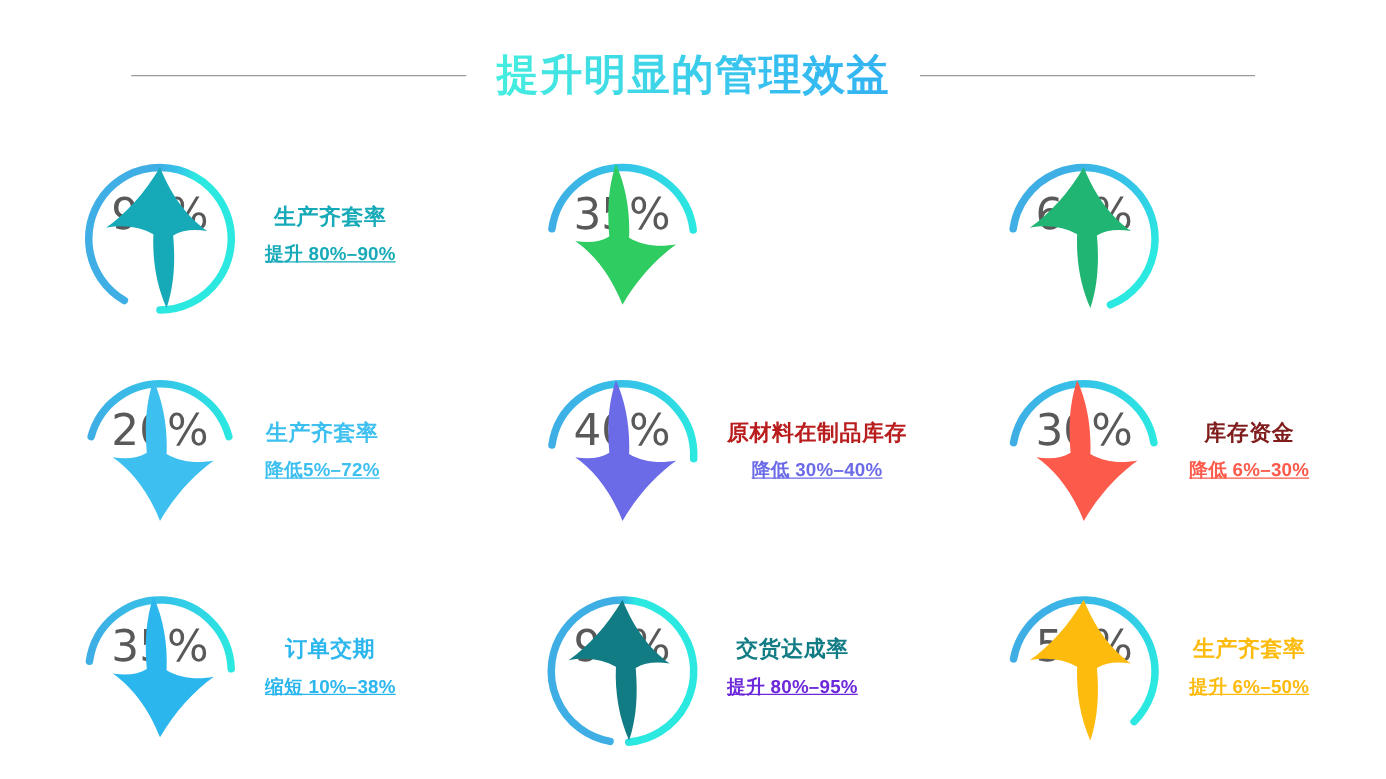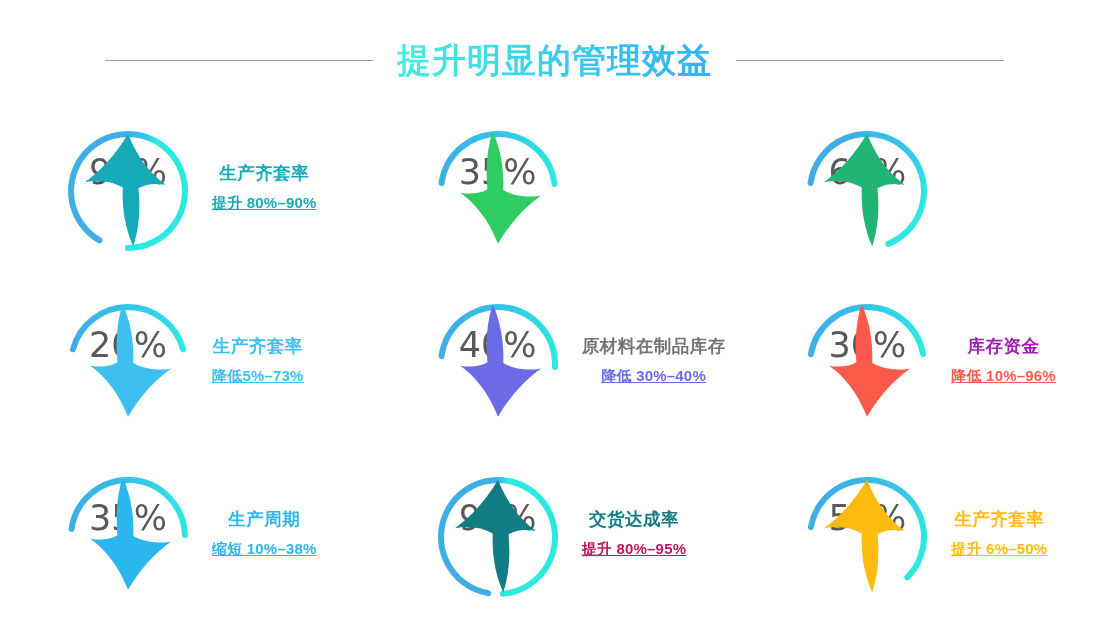--- a/index.html
+++ b/index.html
@@ -228,21 +228,21 @@
         <div class="pct">20%</div>
         <div class="arrow-wrap">
           <svg width="30" height="30" viewBox="0 0 30 30" aria-hidden="true">
             <path d="M 15 27 C 12.8 21.4 9.6 17.6 6.4 15.4 C 8.8 15.8 11.0 15.6 12.6 14.6 C 12.2 10.0 12.4 5.6 13.8 1.4 C 15.6 5.4 16.4 10.0 16.2 14.8 C 18.6 16.2 21.6 16.6 24.8 16.0 C 21.2 18.6 17.8 22.2 15 27 Z" fill="#3DC0F0"></path>
           </svg>
         </div>
       </div>
     </div>
     <div class="texts">
       <div class="metric-title" style="color:#3DC0F0">生产齐套率</div>
-      <div class="metric-sub" style="color:#3DC0F0">降低5%–73%</div>
+      <div class="metric-sub" style="color:#3DC0F0">降低5%–72%</div>
     </div>
   </div>
     <div class="cell">
     <div class="gauge">
       <svg viewBox="0 0 132 132">
         <defs>
           <linearGradient id="ringgrad4" gradientUnits="userSpaceOnUse" x1="9.6" y1="58.1" x2="122.9" y2="69.0">
             <stop offset="0%" stop-color="#3EAEE5"></stop>
             <stop offset="55%" stop-color="#34C6E8"></stop>
             <stop offset="100%" stop-color="#2BE8E0"></stop>
@@ -253,21 +253,21 @@
       <div class="gauge-center">
         <div class="pct">40%</div>
         <div class="arrow-wrap">
           <svg width="30" height="30" viewBox="0 0 30 30" aria-hidden="true">
             <path d="M 15 27 C 12.8 21.4 9.6 17.6 6.4 15.4 C 8.8 15.8 11.0 15.6 12.6 14.6 C 12.2 10.0 12.4 5.6 13.8 1.4 C 15.6 5.4 16.4 10.0 16.2 14.8 C 18.6 16.2 21.6 16.6 24.8 16.0 C 21.2 18.6 17.8 22.2 15 27 Z" fill="#6B6BE8"></path>
           </svg>
         </div>
       </div>
     </div>
     <div class="texts">
-      <div class="metric-title" style="color:#737373">原材料在制品库存</div>
+      <div class="metric-title" style="color:#b91c1c">原材料在制品库存</div>
       <div class="metric-sub" style="color:#6B6BE8">降低 30%–40%</div>
     </div>
   </div>
     <div class="cell">
     <div class="gauge">
       <svg viewBox="0 0 132 132">
         <defs>
           <linearGradient id="ringgrad5" gradientUnits="userSpaceOnUse" x1="9.9" y1="56.1" x2="122.1" y2="56.1">
             <stop offset="0%" stop-color="#3EAEE5"></stop>
             <stop offset="55%" stop-color="#34C6E8"></stop>
@@ -279,22 +279,22 @@
       <div class="gauge-center">
         <div class="pct">30%</div>
         <div class="arrow-wrap">
           <svg width="30" height="30" viewBox="0 0 30 30" aria-hidden="true">
             <path d="M 15 27 C 12.8 21.4 9.6 17.6 6.4 15.4 C 8.8 15.8 11.0 15.6 12.6 14.6 C 12.2 10.0 12.4 5.6 13.8 1.4 C 15.6 5.4 16.4 10.0 16.2 14.8 C 18.6 16.2 21.6 16.6 24.8 16.0 C 21.2 18.6 17.8 22.2 15 27 Z" fill="#FC5A4B"></path>
           </svg>
         </div>
       </div>
     </div>
     <div class="texts">
-      <div class="metric-title" style="color:#a21caf">库存资金</div>
-      <div class="metric-sub" style="color:#FC5A4B">降低 10%–96%</div>
+      <div class="metric-title" style="color:#7f1d1d">库存资金</div>
+      <div class="metric-sub" style="color:#FC5A4B">降低 6%–30%</div>
     </div>
   </div>
     <div class="cell">
     <div class="gauge">
       <svg viewBox="0 0 132 132">
         <defs>
           <linearGradient id="ringgrad6" gradientUnits="userSpaceOnUse" x1="9.6" y1="58.1" x2="123.0" y2="64.0">
             <stop offset="0%" stop-color="#3EAEE5"></stop>
             <stop offset="55%" stop-color="#34C6E8"></stop>
             <stop offset="100%" stop-color="#2BE8E0"></stop>
@@ -305,21 +305,21 @@
       <div class="gauge-center">
         <div class="pct">35%</div>
         <div class="arrow-wrap">
           <svg width="30" height="30" viewBox="0 0 30 30" aria-hidden="true">
             <path d="M 15 27 C 12.8 21.4 9.6 17.6 6.4 15.4 C 8.8 15.8 11.0 15.6 12.6 14.6 C 12.2 10.0 12.4 5.6 13.8 1.4 C 15.6 5.4 16.4 10.0 16.2 14.8 C 18.6 16.2 21.6 16.6 24.8 16.0 C 21.2 18.6 17.8 22.2 15 27 Z" fill="#2BB6EE"></path>
           </svg>
         </div>
       </div>
     </div>
     <div class="texts">
-      <div class="metric-title" style="color:#2BB6EE">生产周期</div>
+      <div class="metric-title" style="color:#2BB6EE">订单交期</div>
       <div class="metric-sub" style="color:#2BB6EE">缩短 10%–38%</div>
     </div>
   </div>
     <div class="cell">
     <div class="gauge">
       <svg viewBox="0 0 132 132">
         <defs>
           <linearGradient id="ringgrad7" gradientUnits="userSpaceOnUse" x1="56.1" y1="122.1" x2="71.0" y2="122.8">
             <stop offset="0%" stop-color="#3EAEE5"></stop>
             <stop offset="55%" stop-color="#34C6E8"></stop>
@@ -332,21 +332,21 @@
         <div class="pct">95%</div>
         <div class="arrow-wrap">
           <svg width="30" height="30" viewBox="0 0 30 30" aria-hidden="true">
             <path d="M 15 2 C 17.2 7.6 20.4 11.4 23.6 13.6 C 21.2 13.2 19.0 13.4 17.4 14.4 C 17.8 19.0 17.6 23.4 16.2 27.6 C 14.4 23.6 13.6 19.0 13.8 14.2 C 11.4 12.8 8.4 12.4 5.2 13.0 C 8.8 10.4 12.2 6.8 15 2 Z" fill="#127C85"></path>
           </svg>
         </div>
       </div>
     </div>
     <div class="texts">
       <div class="metric-title" style="color:#127C85">交货达成率</div>
-      <div class="metric-sub" style="color:#be185d">提升 80%–95%</div>
+      <div class="metric-sub" style="color:#6d28d9">提升 80%–95%</div>
     </div>
   </div>
     <div class="cell">
     <div class="gauge">
       <svg viewBox="0 0 132 132">
         <defs>
           <linearGradient id="ringgrad8" gradientUnits="userSpaceOnUse" x1="9.9" y1="56.1" x2="106.3" y2="106.3">
             <stop offset="0%" stop-color="#3EAEE5"></stop>
             <stop offset="55%" stop-color="#34C6E8"></stop>
             <stop offset="100%" stop-color="#2BE8E0"></stop>

